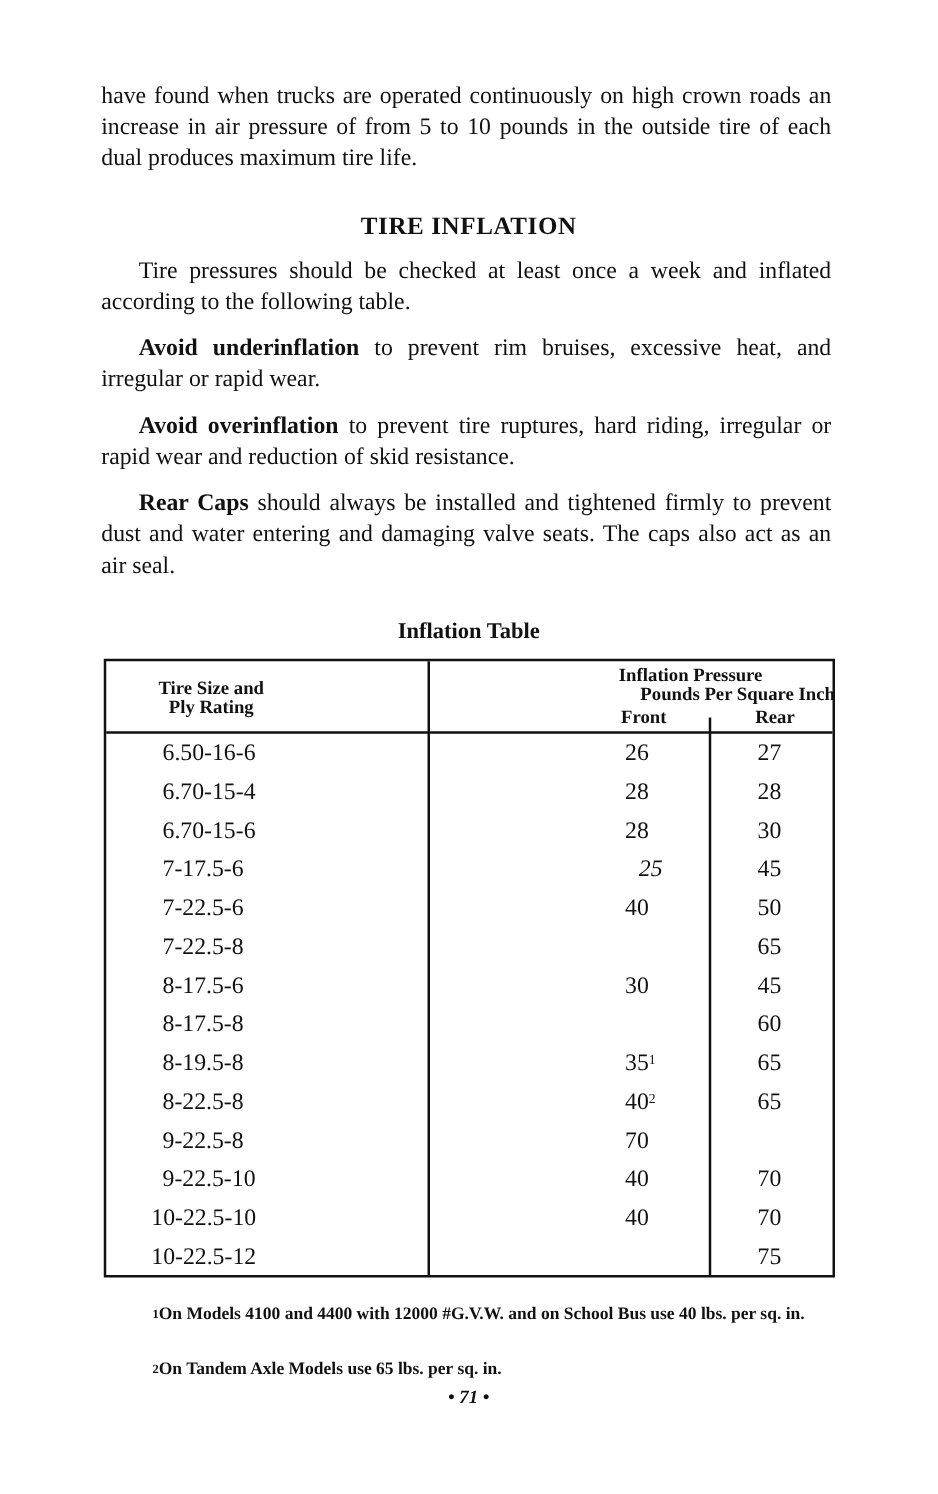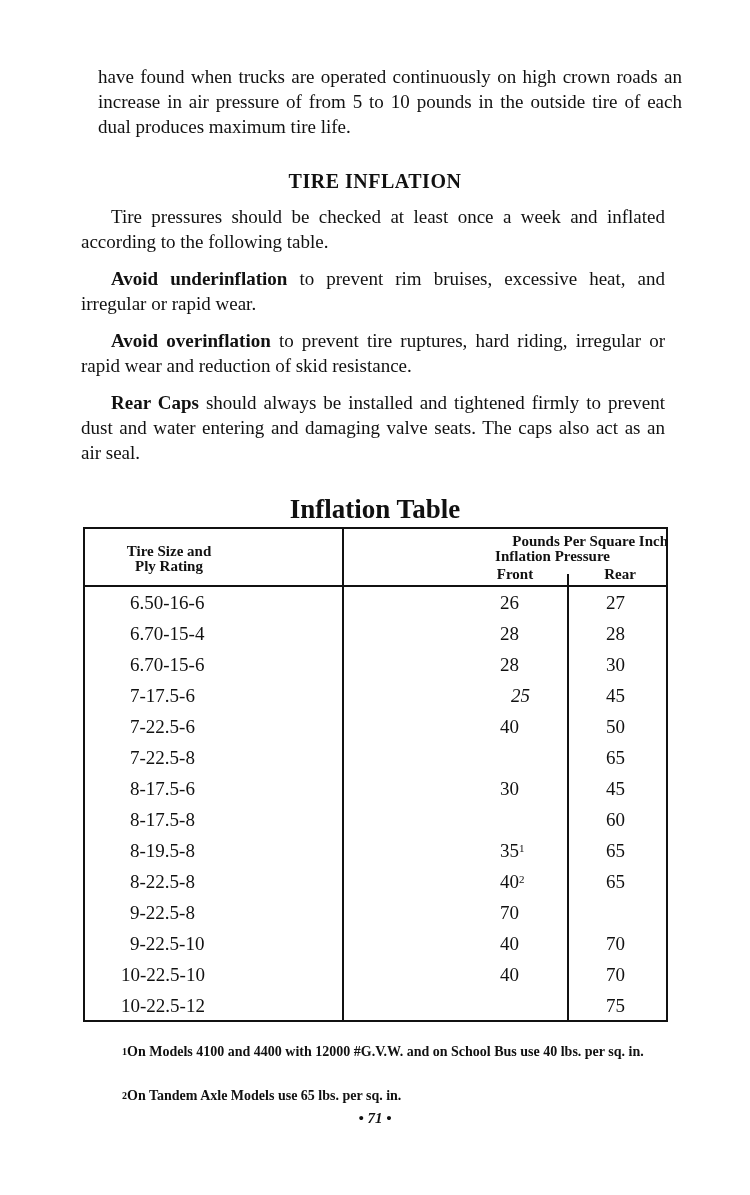--- a/index.html
+++ b/index.html
@@ -18,21 +18,21 @@
   .para.indent { text-indent: 30px; }
   .para b { font-weight: bold; }
   .heading {
     position: absolute; left: 0; width: 750px; text-align: center;
     font-family: "Liberation Serif", "DejaVu Serif", serif; font-weight: bold;
     font-size: 20px; letter-spacing: 0.5px; margin: 0;
   }
   .table-title {
     position: absolute; left: 0; width: 750px; text-align: center;
     font-family: "Liberation Serif", "DejaVu Serif", serif; font-weight: bold;
-    font-size: 27px; margin: 0;
+    font-size: 18px; margin: 0;
   }
   .tbl {
     position: absolute; left: 83px; top: 527px; width: 585px; height: 495px;
     border: 2px solid #111; box-sizing: border-box;
   }
   .vline { position: absolute; top: 0; bottom: 0; width: 0; border-left: 2px solid #111; }
   .hline { position: absolute; left: 0; right: 0; height: 0; border-top: 2px solid #111; }
   .hdr {
     position: absolute; font-family: "Liberation Serif", "DejaVu Serif", serif;
     font-weight: bold; font-size: 15px; line-height: 15px; text-align: center;
@@ -54,21 +54,21 @@
   .page-number {
     position: absolute; left: 0; width: 750px; top: 1083px; text-align: center;
     font-family: "Liberation Serif", "DejaVu Serif", serif; font-weight: bold; font-size: 15px;
   }
 </style>
 </head>
 <body>
 
 <div class="page">
 
-  <p class="para" style="top:64px;margin-left:17px;">have found when trucks are operated continuously on high crown roads an increase in air pressure of from 5 to 10 pounds in the outside tire of each dual produces maximum tire life.</p>
+  <p class="para" style="top:64px;">have found when trucks are operated continuously on high crown roads an increase in air pressure of from 5 to 10 pounds in the outside tire of each dual produces maximum tire life.</p>
 
   <h2 class="heading" style="top:170px;">TIRE INFLATION</h2>
 
   <p class="para indent" style="top:204px;">
     <span>Tire pressures should be checked at least once a week and inflated according to the following table.</span>
   </p>
   <p class="para indent" style="top:266px;">
     <b>Avoid underinflation</b><span> to prevent rim bruises, excessive heat, and irregular or rapid wear.</span>
   </p>
   <p class="para indent" style="top:328px;">
@@ -83,22 +83,22 @@
   <div class="tbl">
     <div class="vline" style="left:257px;"></div>
     <div class="vline" style="left:482px; top:45px;"></div>
     <div class="hline" style="top:56px;"></div>
 
     <div class="hdr" style="left:14px; top:15px; width:140px;">
       <div>Tire Size and</div>
       <div>Ply Rating</div>
     </div>
     <div class="hdr" style="left:340px; top:5px; width:245px;">
+      <div style="padding-left:10px;">Inflation Pressure</div>
       <div style="text-align:right; padding-right:2px;">Pounds Per Square Inch</div>
-      <div style="padding-left:10px;">Inflation Pressure</div>
     </div>
     <div class="hdr" style="left:380px; top:38px; width:100px;">Front</div>
     <div class="hdr" style="left:490px; top:38px; width:90px;">Rear</div>
 
     <div id="rows">
         <div>
           <div class="cell size" style="top: 63px; left: 45px;">6.50-16-6</div>
           <div class="cell front" style="top: 63px; left: 415px;"><span>26</span></div>
           <div class="cell rear" style="top: 63px; left: 521px;">27</div>
         </div>

